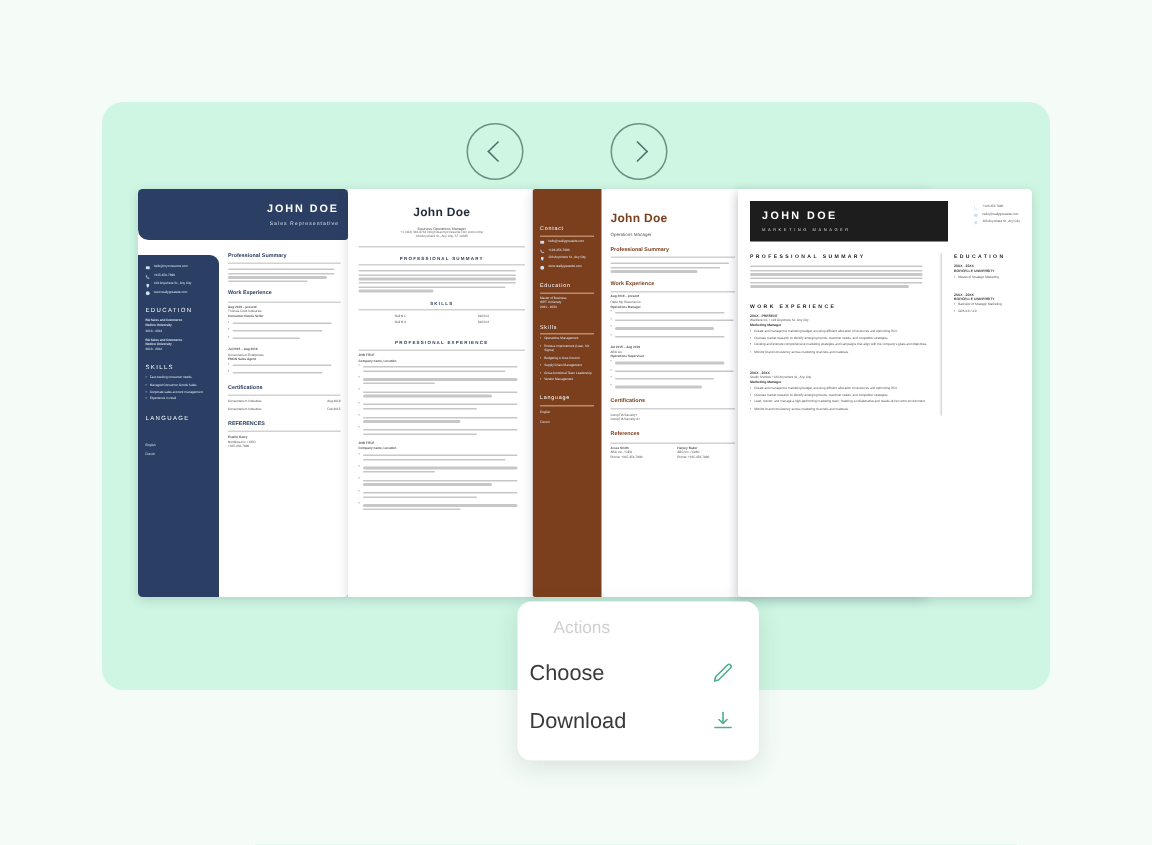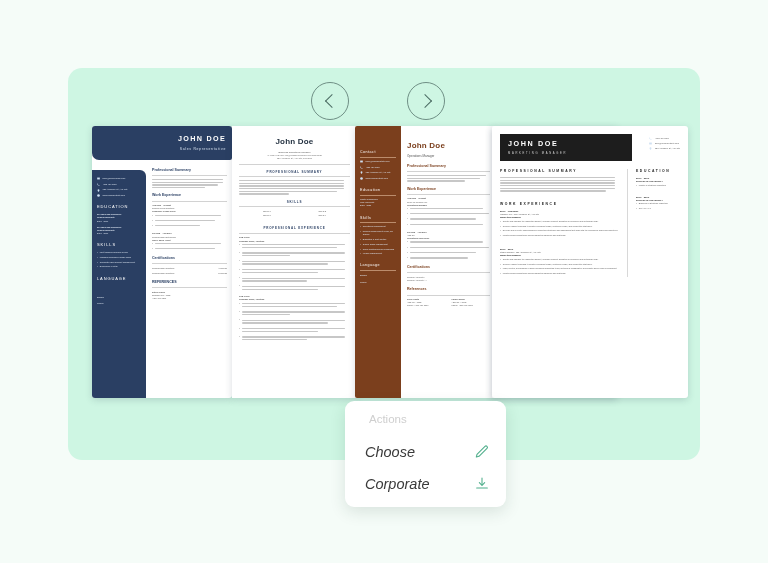--- a/index.html
+++ b/index.html
@@ -117,24 +117,23 @@
     background: #ffffff;
     border-radius: 9px;
     box-shadow: 0 5px 16px rgba(30,60,50,.13);
     z-index: 10;
   }
   #actions-title {
     position:absolute; left:24px; top:12px;
     font-size: 11.5px; color: #cfcfcf;
   }
   .action-row {
-    position:absolute; left:20px; right:16px; height:22px;
-    display:flex; align-items:center; justify-content:space-between;
+    position:absolute; left:8px; right:16px; height:22px;
+    display:flex; align-items:flex-start; justify-content:space-between;
     cursor:pointer;
-    font-style:italic;
   }
   #action-choose { top: 40px; }
   #action-download { top: 72px; }
   .action-label { font-size: 14.5px; color: #3a3a3a; }
   .action-icon { color:#4fae8b; display:flex; align-items:center; }
 </style>
 </head>
 <body>
 
 <div id="stage"></div>
@@ -632,21 +631,21 @@
   <div class="action-row" id="action-choose">
     <span class="action-label">Choose</span>
     <span class="action-icon">
       <svg width="16" height="16" viewBox="0 0 24 24" fill="none" stroke="currentColor" stroke-width="1.6" stroke-linecap="round" stroke-linejoin="round">
         <path d="M16.5 3.5a2.1 2.1 0 013 3L7.5 18.5l-4 1 1-4z"></path>
       </svg>
     </span>
   </div>
 
   <div class="action-row" id="action-download">
-    <span class="action-label">Corporate</span>
+    <span class="action-label">Download</span>
     <span class="action-icon">
       <svg width="16" height="16" viewBox="0 0 24 24" fill="none" stroke="currentColor" stroke-width="1.6" stroke-linecap="round" stroke-linejoin="round">
         <path d="M12 3v10"></path>
           <path d="M8 10l4 4 4-4"></path>
           <path d="M4 18h16"></path>
       </svg>
     </span>
   </div>
 </div>
 

